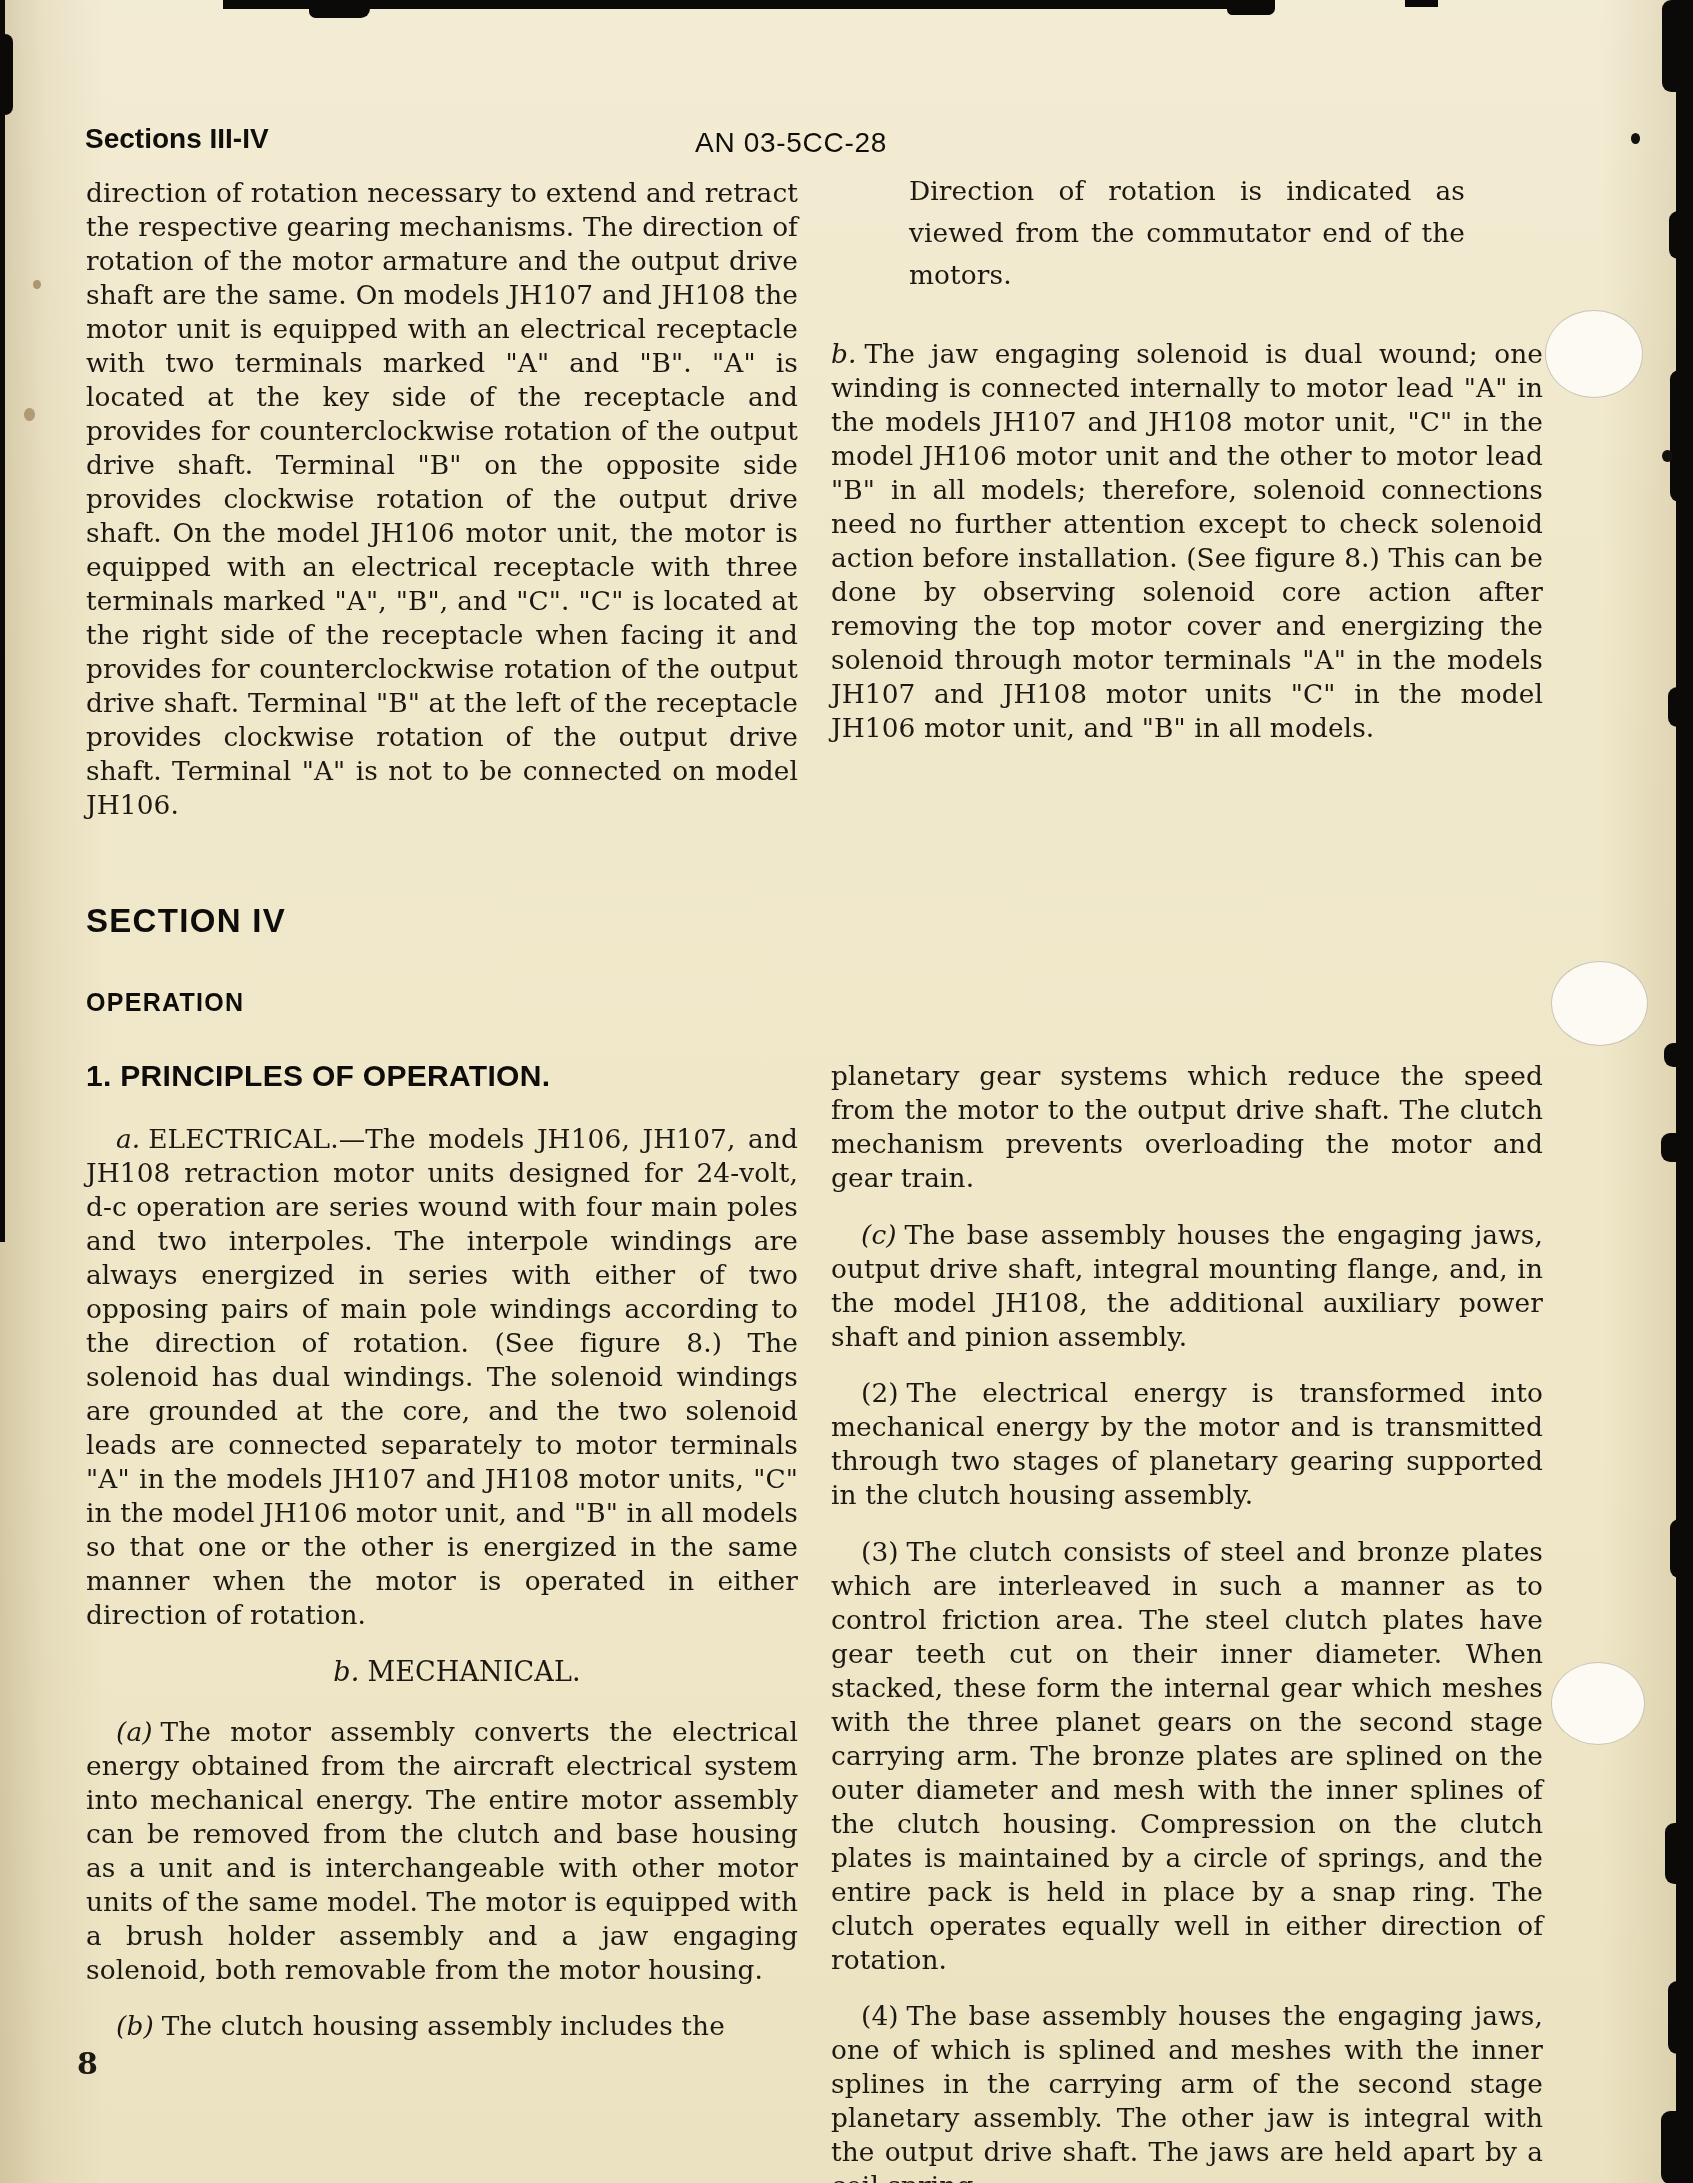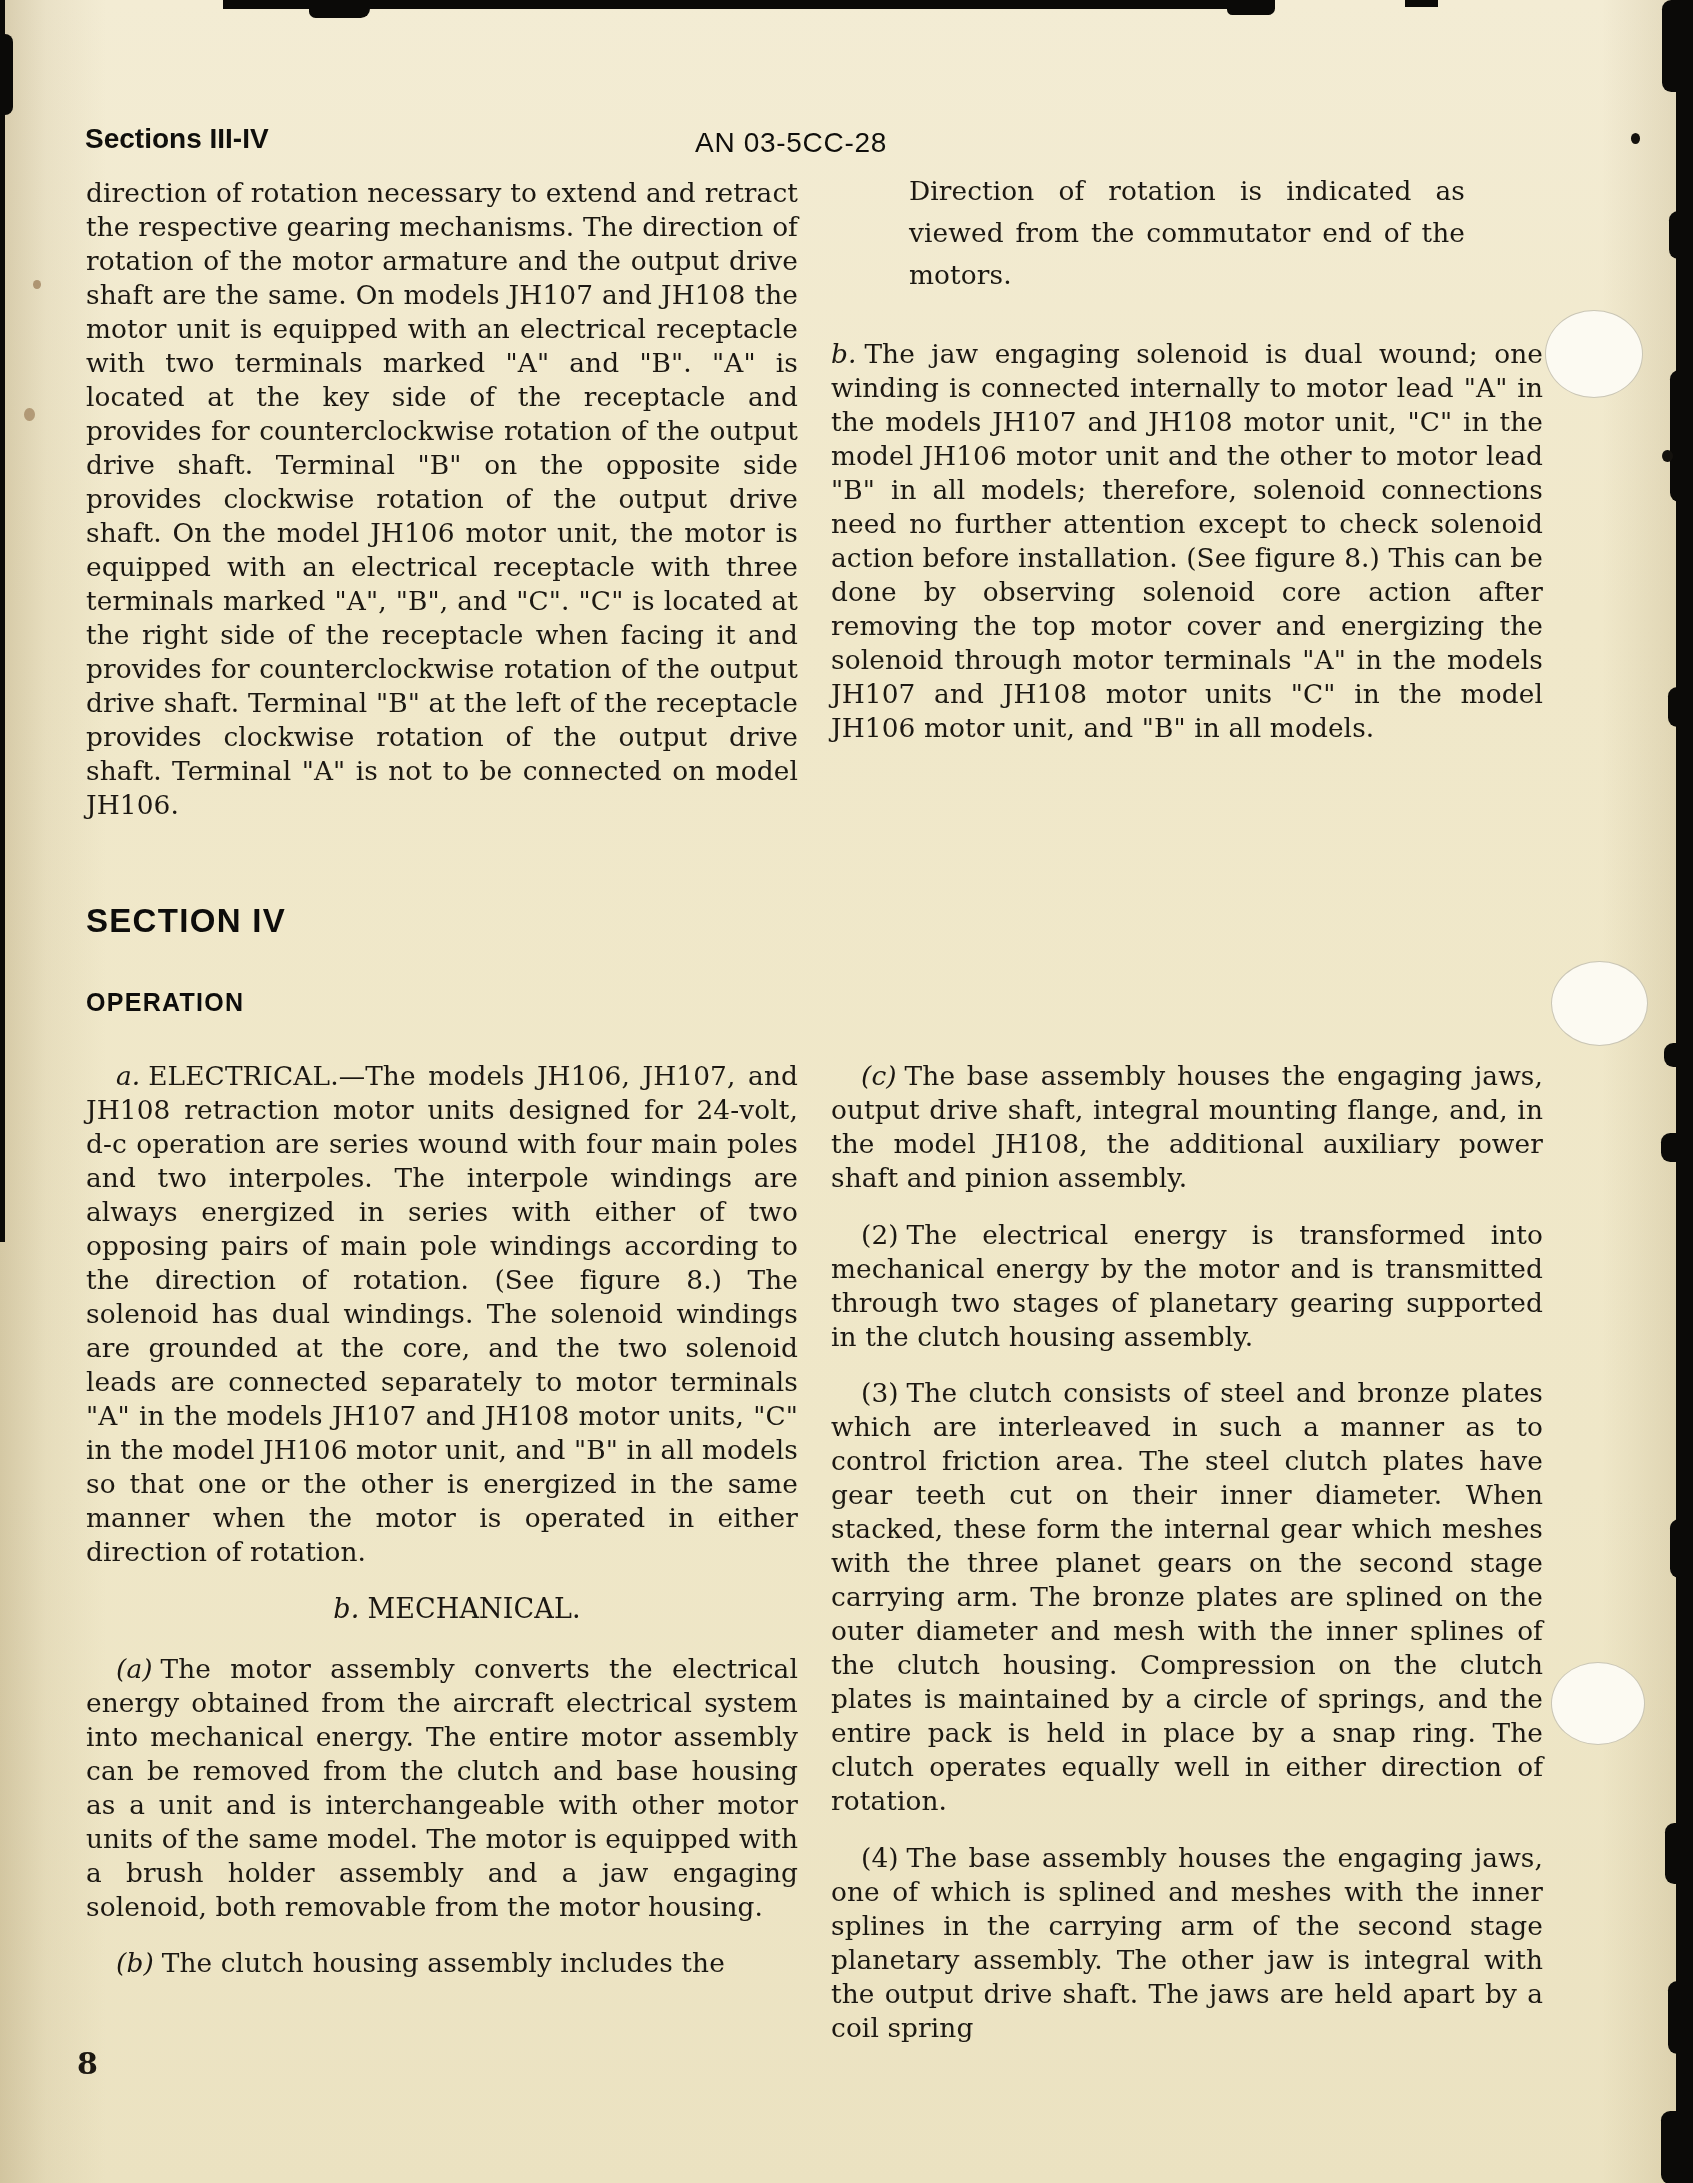--- a/index.html
+++ b/index.html
@@ -112,27 +112,29 @@
     <p class="note-body">Direction of rotation is indicated as viewed from the commutator end of the motors.</p>
     <p><em class="lead-i">b.</em><span>The jaw engaging solenoid is dual wound; one winding is connected internally to motor lead "A" in the models JH107 and JH108 motor unit, "C" in the model JH106 motor unit and the other to motor lead "B" in all models; therefore, solenoid connections need no further attention except to check solenoid action before installation. (See figure 8.) This can be done by observing solenoid core action after removing the top motor cover and energizing the solenoid through motor terminals "A" in the models JH107 and JH108 motor units "C" in the model JH106 motor unit, and "B" in all models.</span></p>
   </div>
 
   <div class="section-head">
     <div class="section-title">SECTION IV</div>
     <div class="section-subtitle">OPERATION</div>
   </div>
 
   <div class="col bottom-left-col">
+    <div class="col-heading">1. PRINCIPLES OF OPERATION.</div>
     <p class="indent"><em class="lead-i">a.</em><span>ELECTRICAL.—The models JH106, JH107, and JH108 retraction motor units designed for 24-volt, d-c operation are series wound with four main poles and two interpoles. The interpole windings are always energized in series with either of two opposing pairs of main pole windings according to the direction of rotation. (See figure 8.) The solenoid has dual windings. The solenoid windings are grounded at the core, and the two solenoid leads are connected separately to motor terminals "A" in the models JH107 and JH108 motor units, "C" in the model JH106 motor unit, and "B" in all models so that one or the other is energized in the same manner when the motor is operated in either direction of rotation.</span></p>
     <p class="sub-head indent"><em class="lead-i">b.</em><span>MECHANICAL.</span></p>
     <p class="indent"><em class="lead-i">(a)</em><span>The motor assembly converts the electrical energy obtained from the aircraft electrical system into mechanical energy. The entire motor assembly can be removed from the clutch and base housing as a unit and is interchangeable with other motor units of the same model. The motor is equipped with a brush holder assembly and a jaw engaging solenoid, both removable from the motor housing.</span></p>
     <p class="indent"><em class="lead-i">(b)</em><span>The clutch housing assembly includes the</span></p>
   </div>
 
   <div class="col bottom-right-col">
+    <p>planetary gear systems which reduce the speed from the motor to the output drive shaft. The clutch mechanism prevents overloading the motor and gear train.</p>
     <p class="indent"><em class="lead-i">(c)</em><span>The base assembly houses the engaging jaws, output drive shaft, integral mounting flange, and, in the model JH108, the additional auxiliary power shaft and pinion assembly.</span></p>
     <p class="indent"><span class="lead-r">(2)</span><span>The electrical energy is transformed into mechanical energy by the motor and is transmitted through two stages of planetary gearing supported in the clutch housing assembly.</span></p>
     <p class="indent"><span class="lead-r">(3)</span><span>The clutch consists of steel and bronze plates which are interleaved in such a manner as to control friction area. The steel clutch plates have gear teeth cut on their inner diameter. When stacked, these form the internal gear which meshes with the three planet gears on the second stage carrying arm. The bronze plates are splined on the outer diameter and mesh with the inner splines of the clutch housing. Compression on the clutch plates is maintained by a circle of springs, and the entire pack is held in place by a snap ring. The clutch operates equally well in either direction of rotation.</span></p>
     <p class="indent"><span class="lead-r">(4)</span><span>The base assembly houses the engaging jaws, one of which is splined and meshes with the inner splines in the carrying arm of the second stage planetary assembly. The other jaw is integral with the output drive shaft. The jaws are held apart by a coil spring</span></p>
   </div>
 
   <div class="page-number">8</div>
 
 </div>
 

